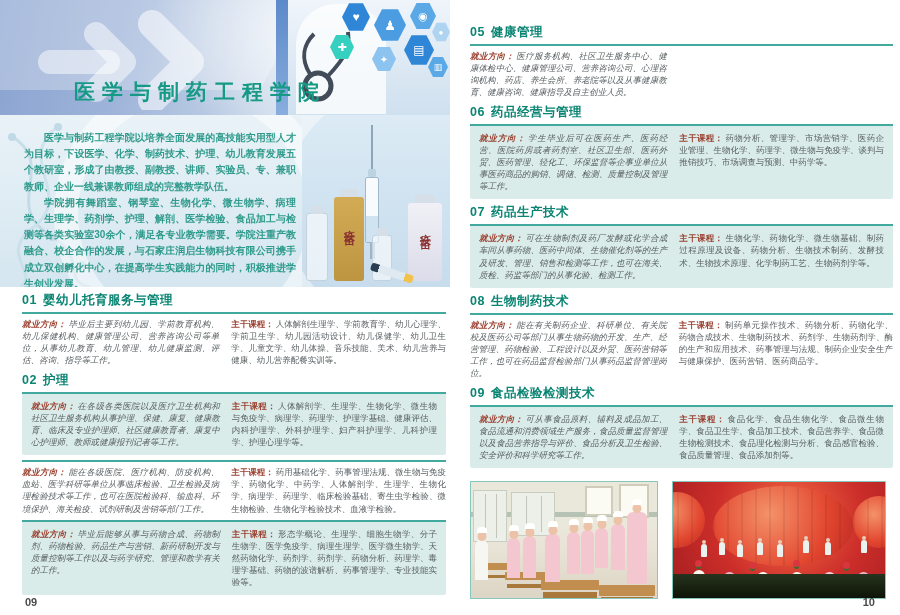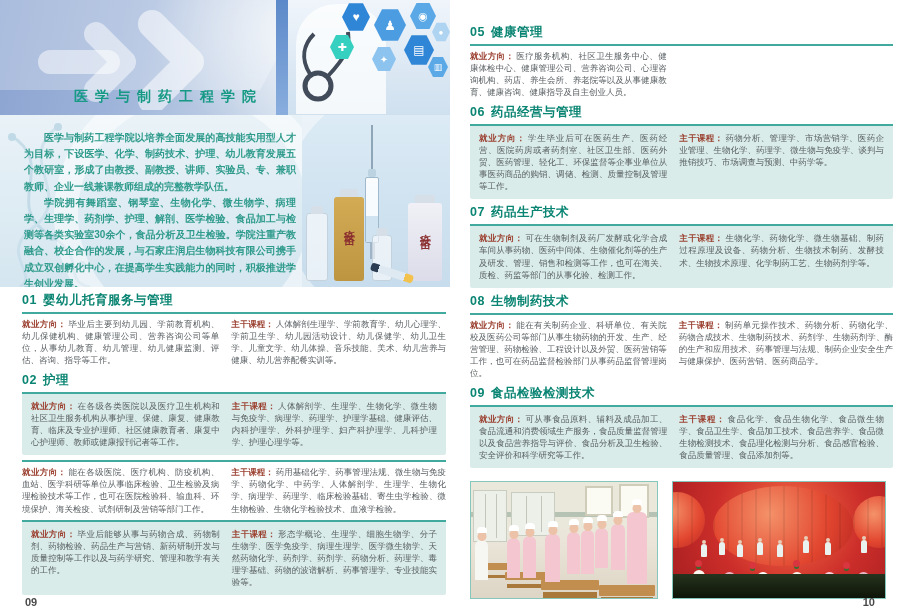--- a/index.html
+++ b/index.html
@@ -9,21 +9,21 @@
 
   
   .banner { position:relative; width:450px; height:115px; overflow:hidden;
     background:linear-gradient(103deg,#8aa3d0 0%,#9db3d9 28%,#bccde4 52%,#dde7f2 72%,#eef3f9 100%); }
   .banner::before { content:""; position:absolute; left:-40px; top:-60px; width:340px; height:150px;
     background:rgba(255,255,255,.28); transform:skewX(-28deg); }
   .banner::after { content:""; position:absolute; left:150px; top:-80px; width:320px; height:220px;
     background:radial-gradient(closest-side,rgba(255,255,255,.75),rgba(255,255,255,0)); border-radius:50%; }
   .arrows { position:absolute; left:32px; top:10px; z-index:2; }
   .banner-title { position:absolute; left:74px; bottom:9px; z-index:3; color:#169a85; font-weight:bold;
-    font-size:14px; letter-spacing:7px; }
+    font-size:21px; letter-spacing:7px; }
   .doctor-panel { position:absolute; right:0; top:0; width:162px; height:115px; z-index:1;
     background:linear-gradient(180deg,#f0f5fb 0%,#dde9f4 55%,#cfe0ef 100%); }
   .doctor-strip { position:absolute; left:-12px; top:0; width:12px; height:115px;
     background:linear-gradient(180deg,#5c89c9,#89aede); }
   .doctor-sil { position:absolute; left:8px; top:4px; width:90px; height:110px; background:#fdfefe;
     border-radius:40px 40px 0 0; opacity:.8; }
   .steth { position:absolute; left:2px; top:28px; opacity:.85; }
   .hexes { position:absolute; right:2px; top:0; width:120px; height:115px; }
   .hex { position:absolute; display:flex; align-items:center; justify-content:center;
     clip-path:polygon(25% 4%,75% 4%,100% 50%,75% 96%,25% 96%,0% 50%); color:#fff; }
@@ -59,21 +59,21 @@
   .sections { position:relative; z-index:2; }
   .page-left .sections { padding:5px 4px 0 22px; }
   .page-right .sections { padding:24px 7px 0 20px; }
   .prog { margin-bottom:5px; }
   .prog-h { color:#0b8573; font-size:12.5px; font-weight:bold; letter-spacing:.5px; }
   .prog-h .num { margin-right:6px; }
   .rule { height:2px; background:#41a99e; margin-top:3px; }
   .cols { display:flex; gap:12px; padding-top:4px; }
   .cols.tinted { background:#d9ecea; padding:6px 9px 7px 9px; border-radius:0 0 2px 2px; margin-top:0; }
   .col { font-size:8.5px; line-height:1.43; color:#5a6063; text-align:justify; }
-  .col.emp { flex:0 0 46.5%; }
+  .col.emp { flex:0 0 46.5%;font-style:italic; }
   .col.crs { flex:1; }
   .lbl { color:#9c4232; font-weight:bold; margin-right:2px; }
 
   
   .photos { display:flex; gap:14px; padding:8px 7px 0 20px; }
   .photo { border:1px solid #86c7bd; position:relative; overflow:hidden; height:118px; }
   .photo-class { width:188px; background:linear-gradient(180deg,#f0ede4 0%,#e9e4d7 55%,#ddd5c5 100%); }
   .pc-wall { position:absolute; top:0; left:0; right:0; height:46px; background:#eae8db; }
   .pc-band { position:absolute; top:30px; left:0; right:0; height:5px; background:#9fb2a4; opacity:.7; }
   .pc-window { position:absolute; background:#fbfbf4; border:2px solid #cfccb9; }
@@ -154,21 +154,21 @@
         <path d="M60 10 C10 45, 80 80, 30 115 C0 140, 40 160, 20 172" fill="none" stroke="#bcd8e6" stroke-width="3"></path>
         <circle cx="12" cy="22" r="4" fill="#9cc4d8"></circle>
           <circle cx="58" cy="12" r="4" fill="#9cc4d8"></circle>
         <circle cx="40" cy="70" r="4" fill="#aecfe0"></circle>
           <circle cx="28" cy="118" r="4" fill="#9cc4d8"></circle>
         <circle cx="52" cy="122" r="4" fill="#aecfe0"></circle>
           <circle cx="82" cy="150" r="4" fill="#9cc4d8"></circle>
       </svg>
       <div class="intro-text">
         <p>医学与制药工程学院以培养全面发展的高技能实用型人才为目标，下设医学、化学、制药技术、护理、幼儿教育发展五个教研室，形成了由教授、副教授、讲师、实验员、专、兼职教师、企业一线兼课教师组成的完整教学队伍。</p>
-        <p>学院拥有舞蹈室、钢琴室、生物化学、微生物学、病理学、生理学、药剂学、护理、解剖、医学检验、食品加工与检测等各类实验室30余个，食品分析及卫生检验。学院注重产教融合、校企合作的发展，与石家庄润启生物科技有限公司携手成立双创孵化中心，在提高学生实践能力的同时，积极推进学生创业发展。</p>
+        <p>学院拥有舞蹈室、钢琴室、生物化学、微生物学、病理学、生理学、药剂学、护理、解剖、医学检验、食品加工与检测等各类实验室30余个，满足各专业教学需要。学院注重产教融合、校企合作的发展，与石家庄润启生物科技有限公司携手成立双创孵化中心，在提高学生实践能力的同时，积极推进学生创业发展。</p>
       </div>
       <div class="vaccine-photo">
         <div class="syr">
           <div class="needle"></div>
             <div class="hub"></div>
           <div class="barrel">
               <i></i>
             </div>
             <div class="rod"></div>
         </div>

